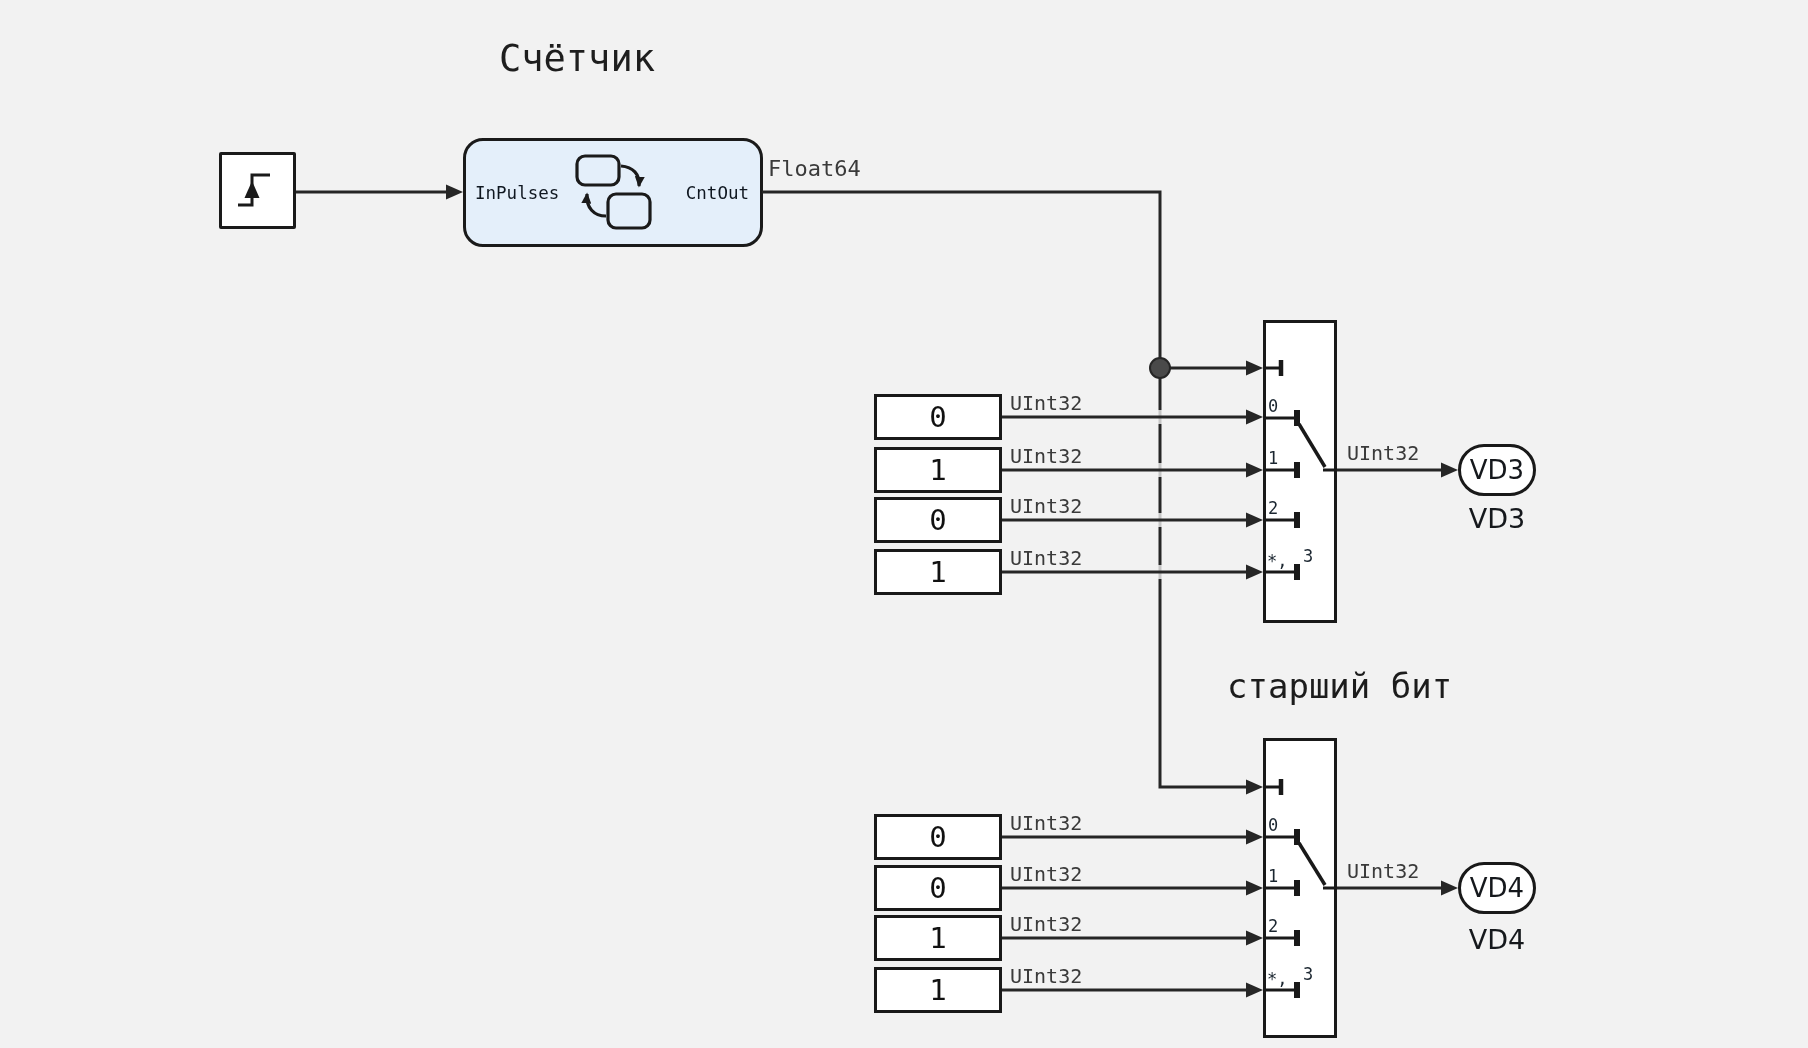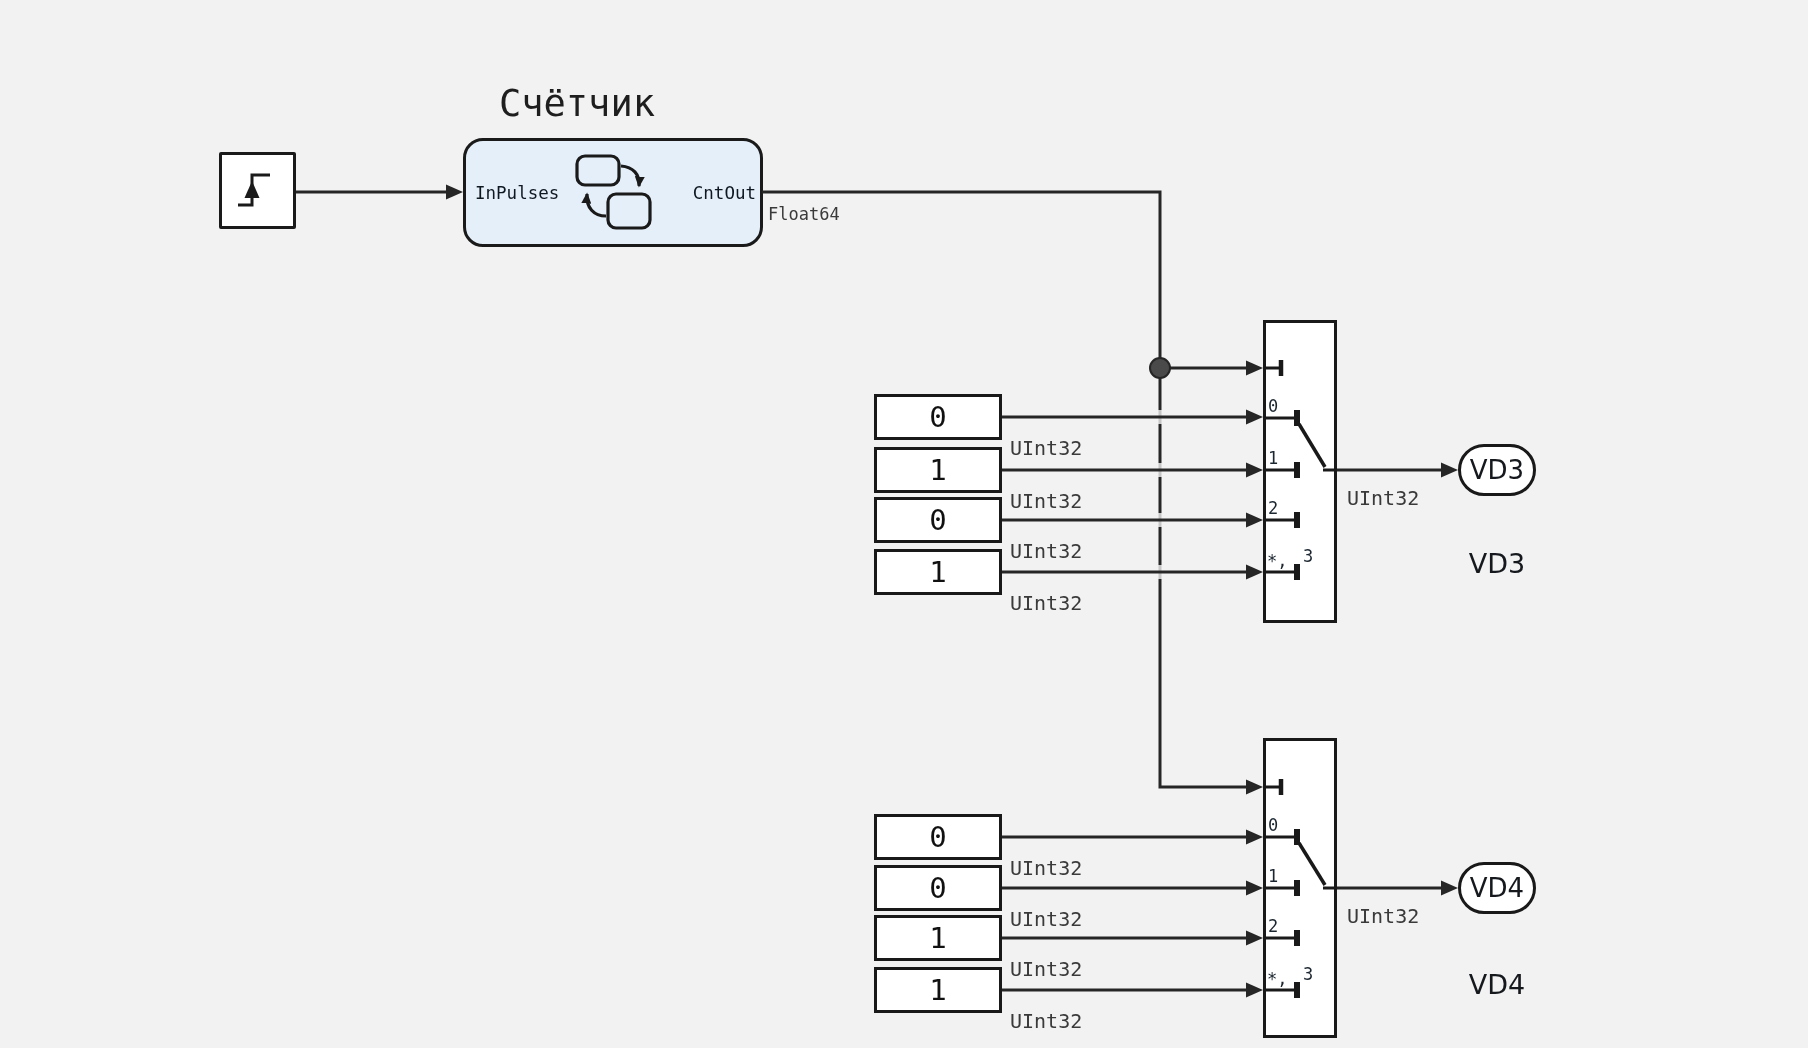--- a/index.html
+++ b/index.html
@@ -2,39 +2,39 @@
 <html><head>
 <meta charset="utf-8">
 <style>
   html,body{margin:0;padding:0;background:#f2f2f2;}
   #canvas{
     position:relative;width:1808px;height:1048px;background:#f2f2f2;
     font-family:"DejaVu Sans Mono","Liberation Mono",monospace;
     color:#1c1c1c;overflow:hidden;
   }
   .abs{position:absolute;}
-  .nowrap{white-space:nowrap;margin-top:45px;}
+  .nowrap{white-space:nowrap;}
 
   .diagram-title{
     left:499px;top:37px;font-size:37px;color:#1e1e1e;letter-spacing:0px;
   }
   .section-label{font-size:34px;color:#1c1c1c;}
 
   .pulse-block{
     left:219px;top:152px;width:77px;height:77px;background:#ffffff;
     border:3px solid #1a1a1a;box-sizing:border-box;border-radius:2px;
   }
   .chart-block{
     left:463px;top:138px;width:300px;height:109px;background:#e4effa;
     border:3px solid #1a1a1a;box-sizing:border-box;border-radius:20px;
   }
   .chart-port{position:absolute;top:50%;transform:translateY(-50%);
     font-size:17.5px;color:#0f1720;}
   .chart-port.in{left:9px;}
-  .chart-port.out{right:4px;}
+  .chart-port.out{right:11px;}
 
   .type-label{font-size:20px;color:#3a3a3a;line-height:20px;}
 
   .const-block{
     left:874px;width:128px;height:46px;background:#ffffff;
     border:3px solid #191919;box-sizing:border-box;
     display:flex;align-items:center;justify-content:center;
     font-size:29px;color:#111111;
   }
   .switch-block{
@@ -80,22 +80,23 @@
           <polygon points="0,0 11,5 0,10" fill="#1a1a1a"></polygon>
         </marker>
       </defs>
       <rect x="9" y="5" width="42" height="29" rx="8" fill="none" stroke="#1a1a1a" stroke-width="3.2"></rect>
       <rect x="40" y="43" width="42" height="34" rx="8" fill="none" stroke="#1a1a1a" stroke-width="3.2"></rect>
       <path d="M 53 15 C 65 16 72 23 71 35" fill="none" stroke="#1a1a1a" stroke-width="3.2" marker-end="url(#ah)"></path>
       <path d="M 38 65 C 26 65 18 57 19 43" fill="none" stroke="#1a1a1a" stroke-width="3.2" marker-end="url(#ah)"></path>
     </svg>
   </div>
 
-  <div class="abs type-label nowrap blockz" style="left:768px;top:159px;font-size:17px;">Float64</div>
-
+  <div class="abs type-label nowrap blockz" style="left:768px;top:159px;font-size:22px;">Float64</div>
+
+  <div class="abs section-label nowrap blockz" style="left:1227px;top:666px;">старший бит</div>
 
   <div class="abs const-block blockz" style="top:394px;">
     <span>0</span>
     </div>
   <div class="abs const-block blockz" style="top:447px;">
     <span>1</span>
     </div>
   <div class="abs const-block blockz" style="top:497px;">
     <span>0</span>
     </div>

